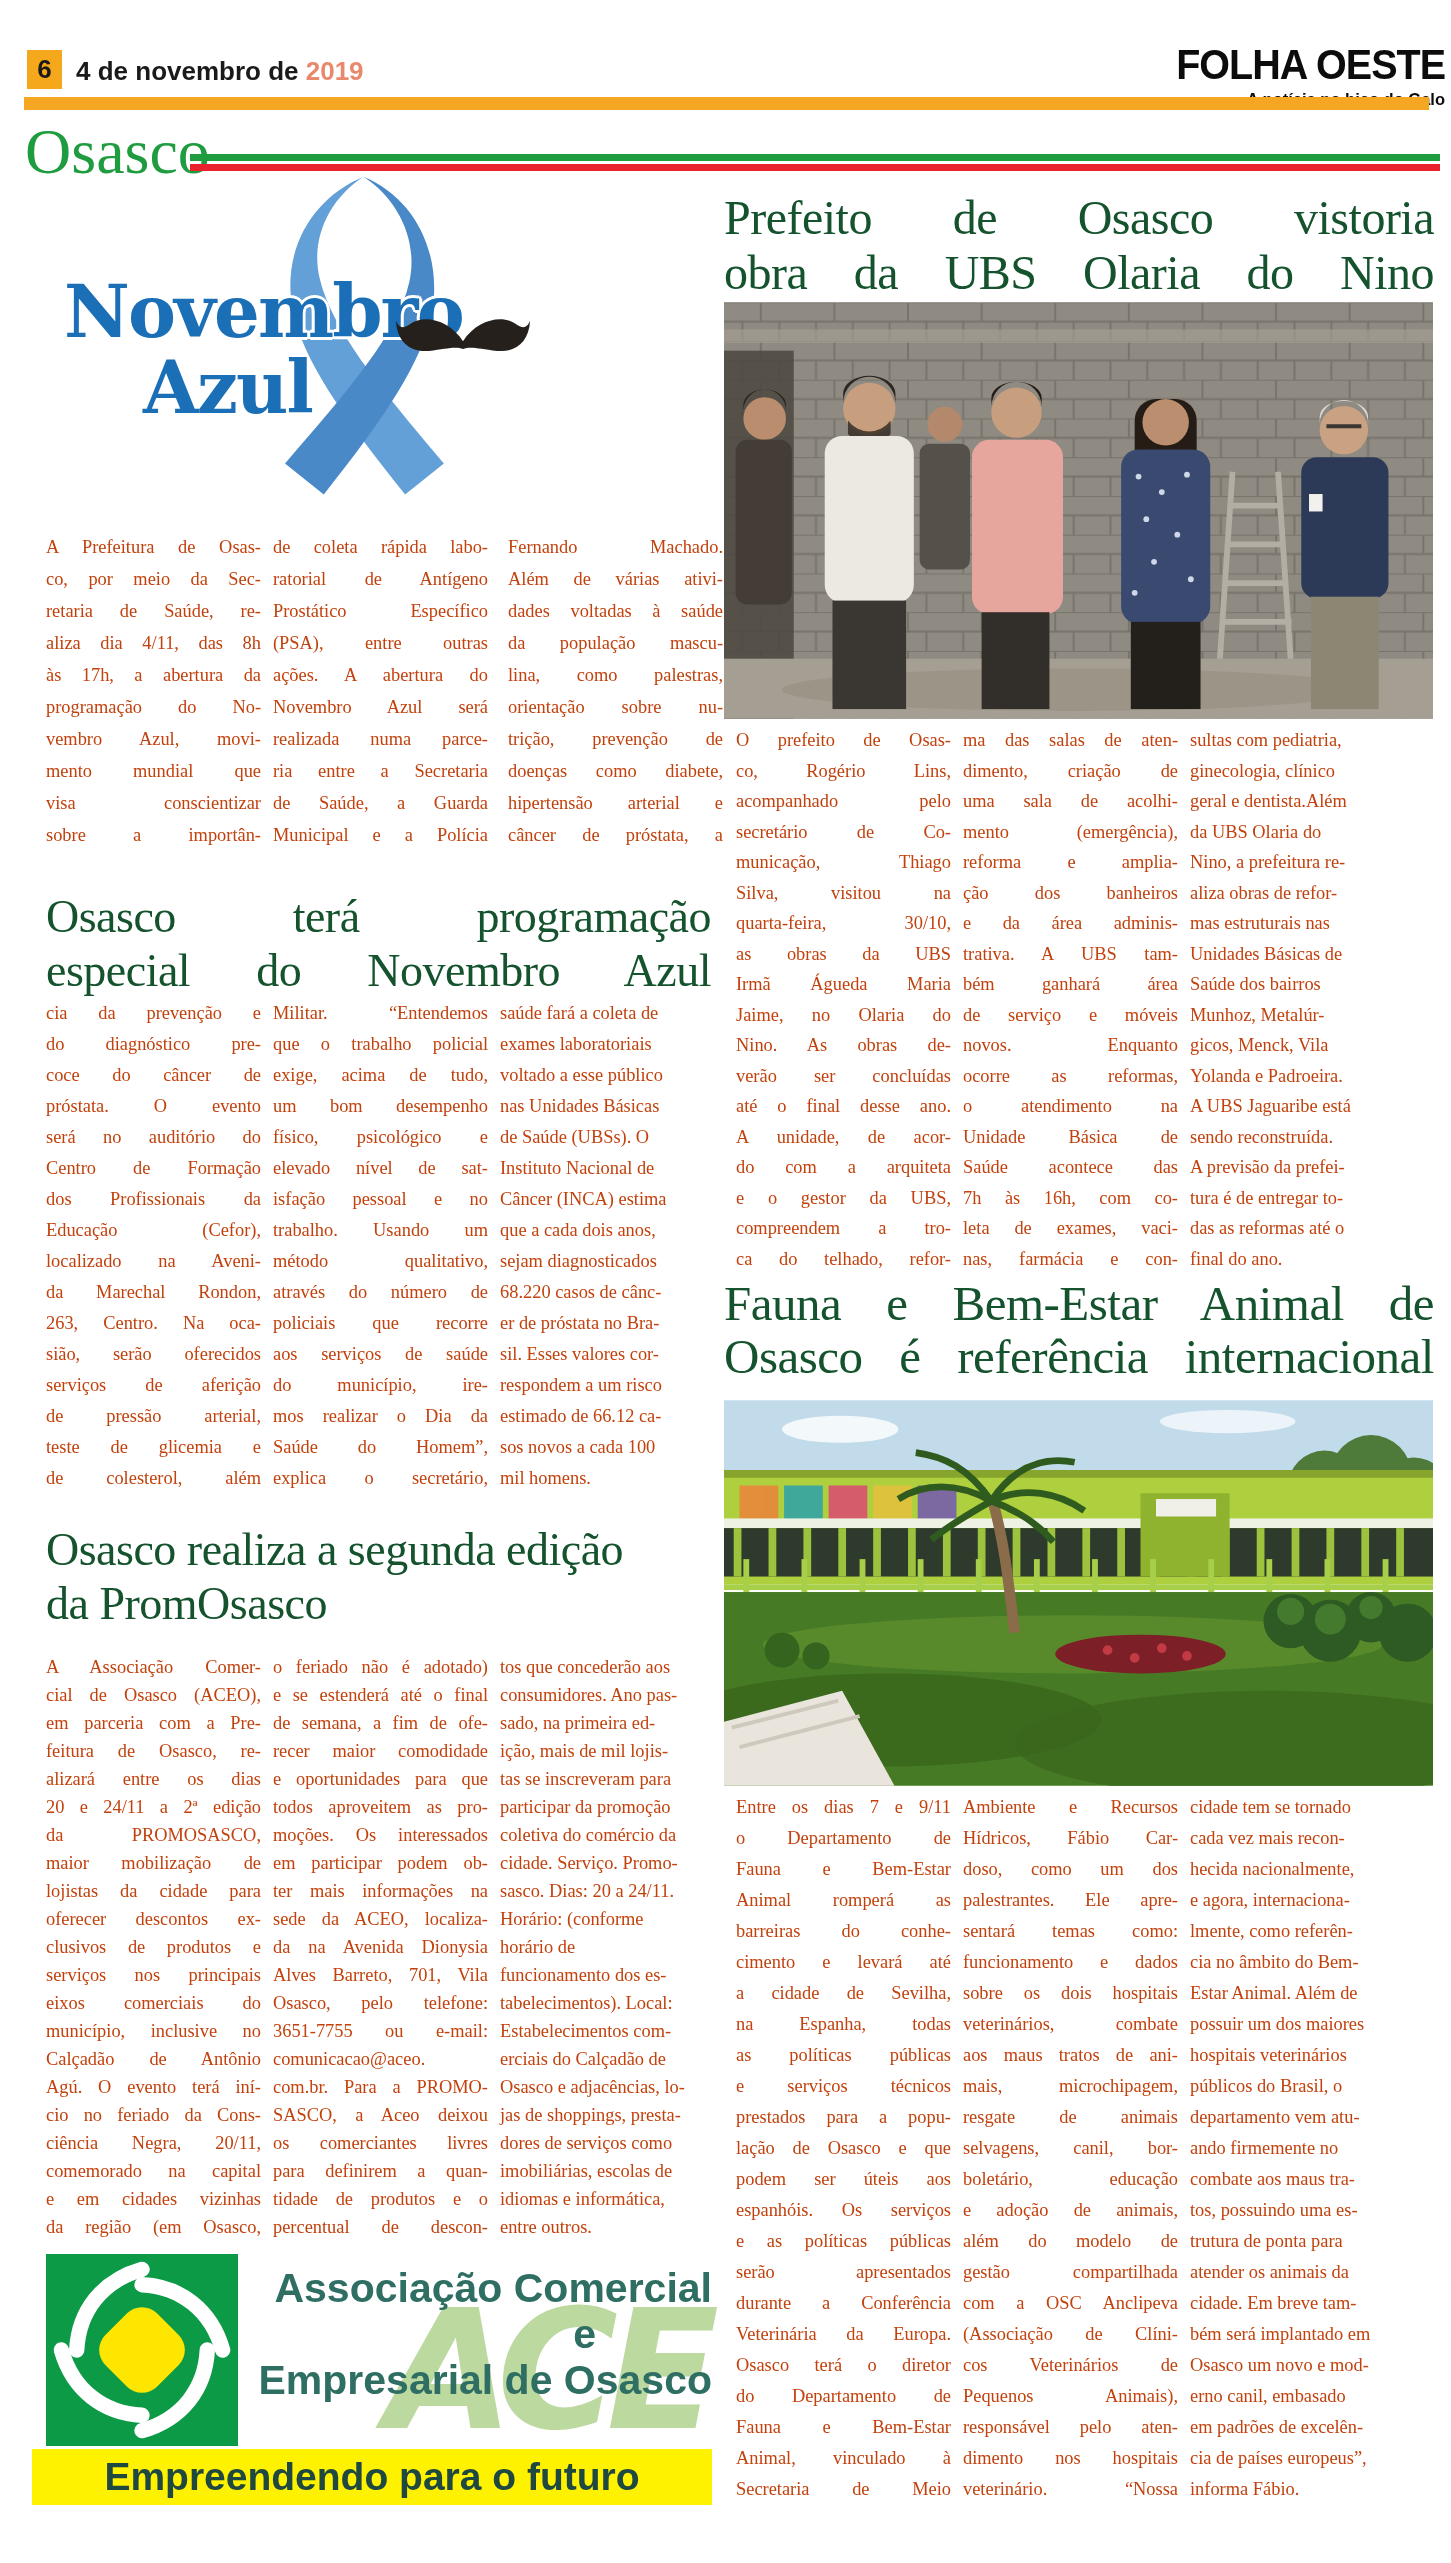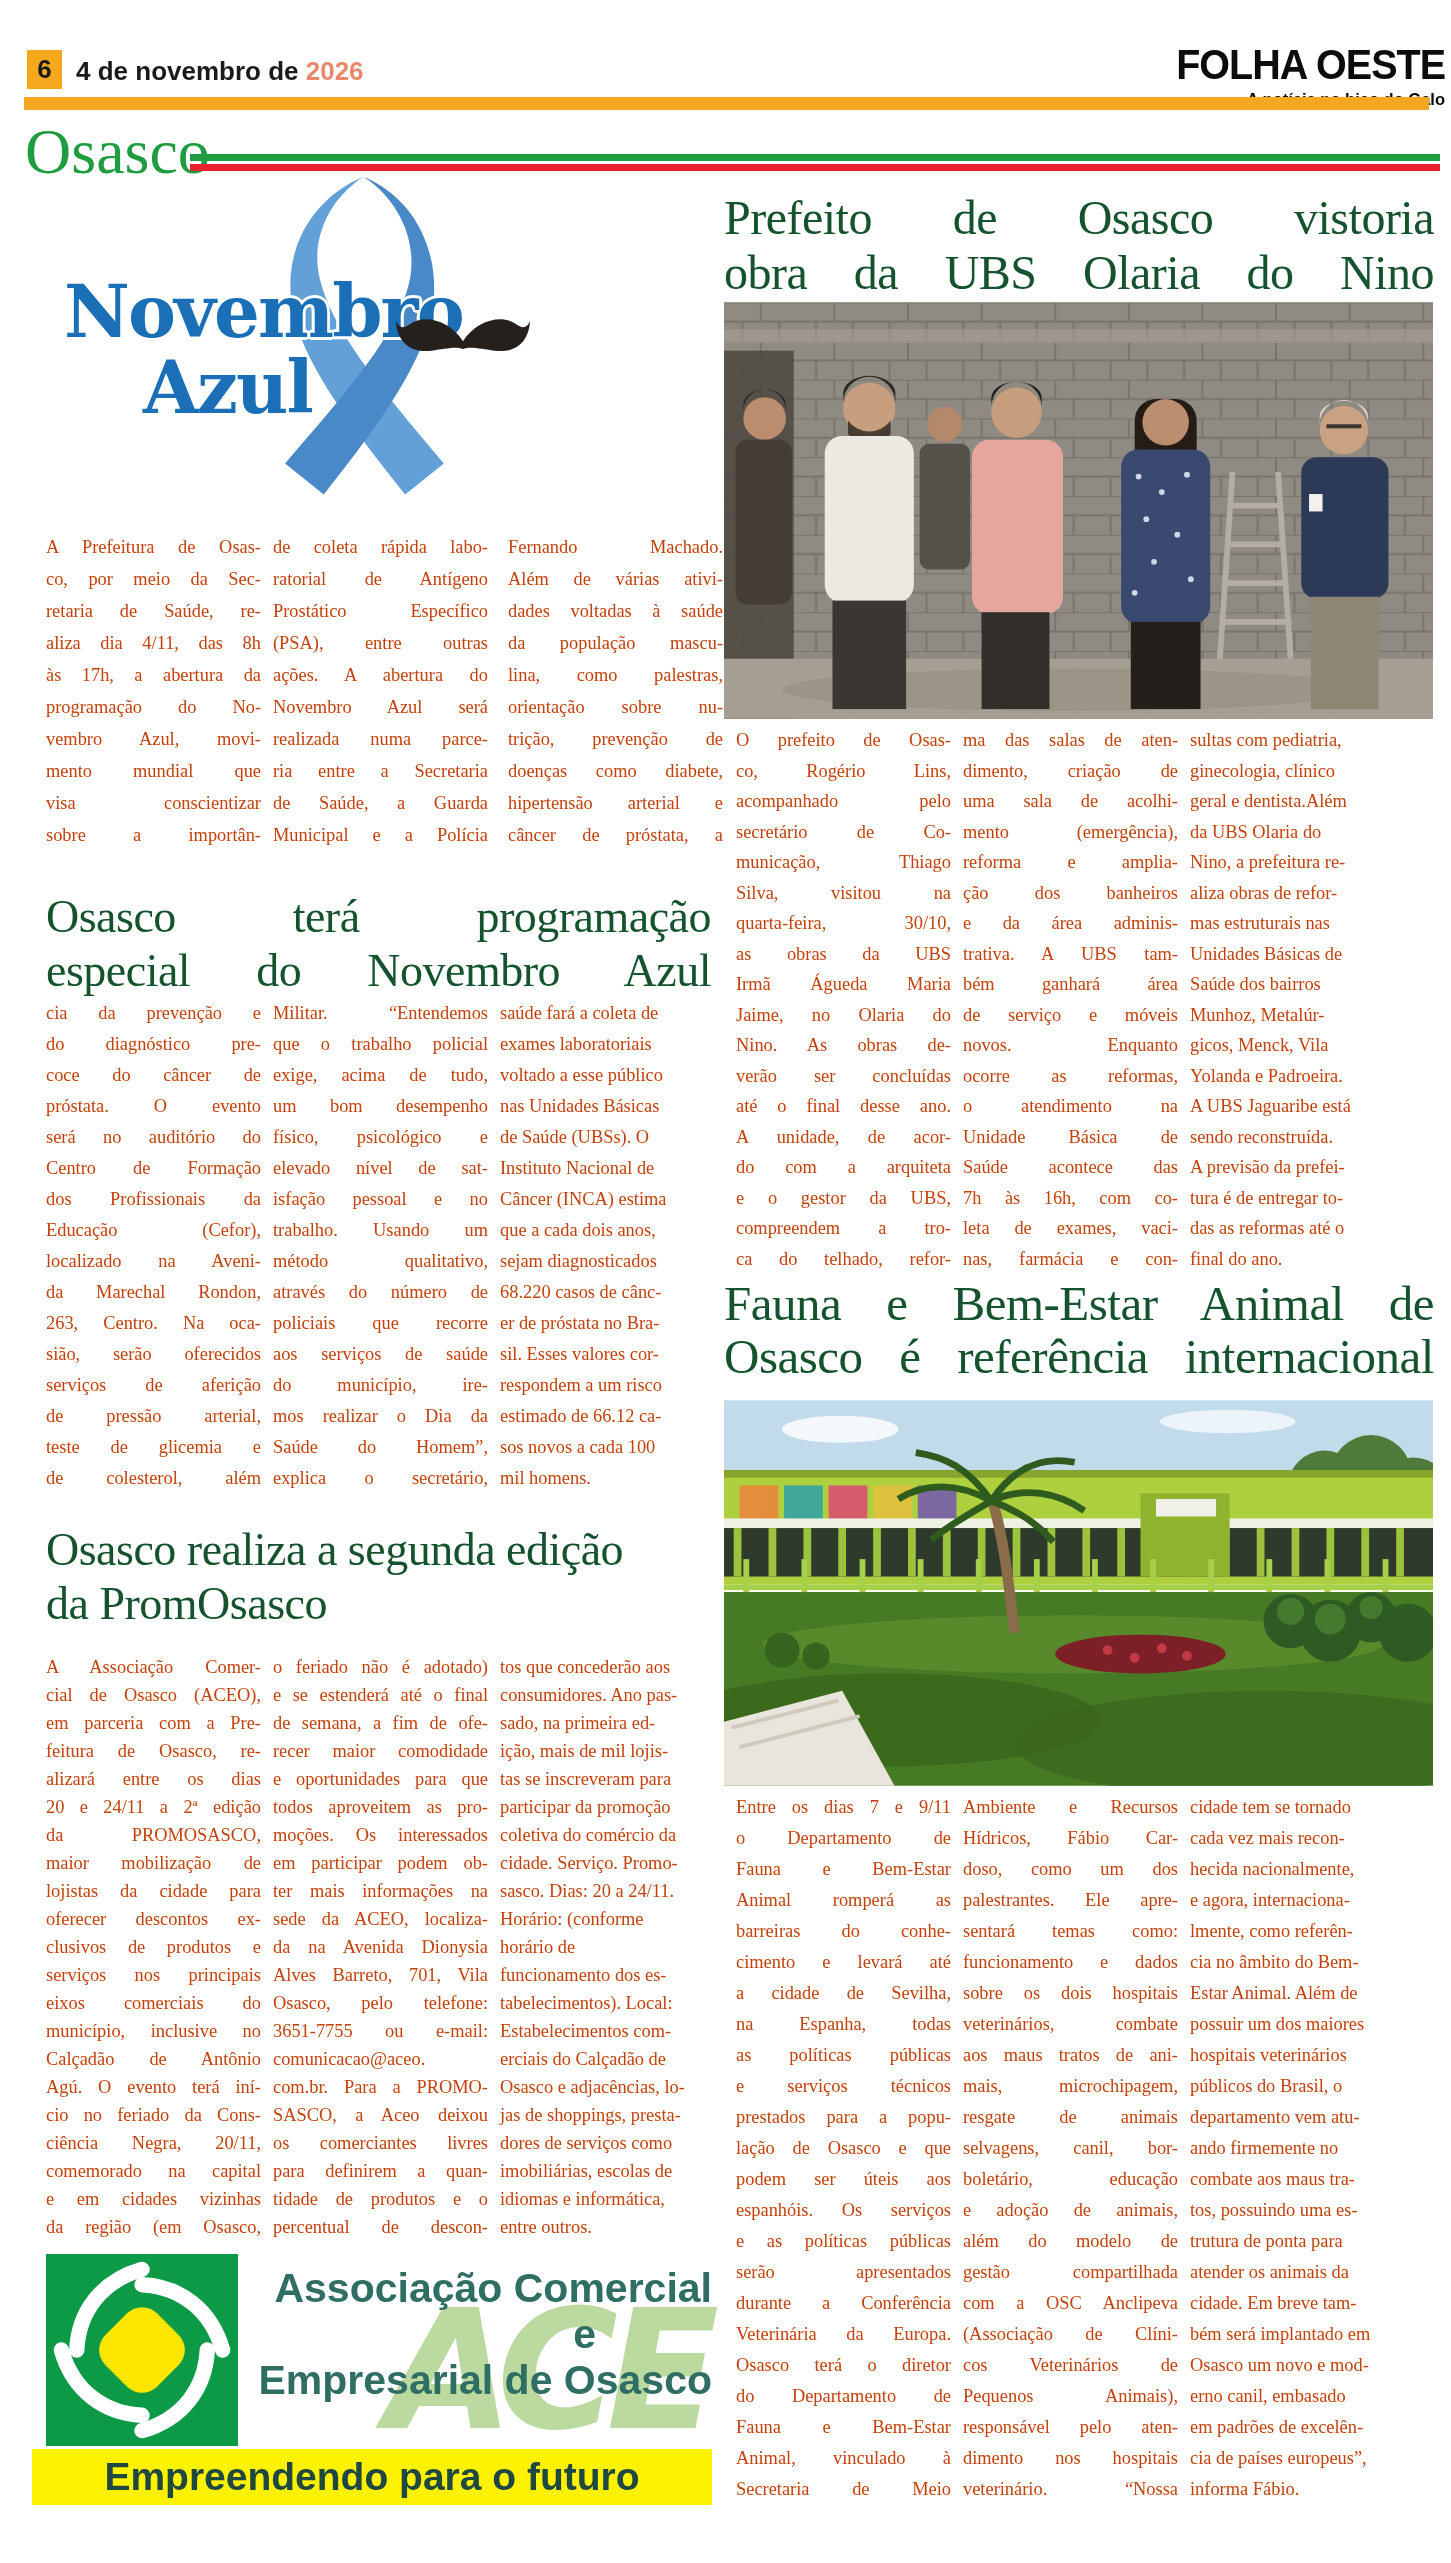--- a/index.html
+++ b/index.html
@@ -38,21 +38,21 @@
   .ace-slogan{background:#FFF200;text-align:center;z-index:0;}
   .ace-slogan span{font:bold 39px/56px "Liberation Sans",sans-serif;color:#1F4940;}
 </style>
 </head>
 <body>
 
 <div class="page">
 
   <div class="abs pagenum" style="left:27px;top:50px;">6</div>
   <div class="abs date" style="left:76px;top:56px;">
-    <span>4 de novembro de </span><span class="yr">2026</span>
+    <span>4 de novembro de </span><span class="yr">2019</span>
   </div>
   <div class="abs" style="right:6px;top:41px;">
     <div class="masthead">FOLHA OESTE</div>
     <div class="tagline">A notícia no bico do Galo</div>
   </div>
   <div class="abs orangebar" style="left:24px;top:97px;width:1405px;"></div>
 
   <div class="abs section-title" style="left:25px;top:120px;">Osasco</div>
   <div class="abs rule-green" style="left:190px;top:154px;width:1250px;"></div>
   <div class="abs rule-red" style="left:190px;top:164px;width:1250px;"></div>

